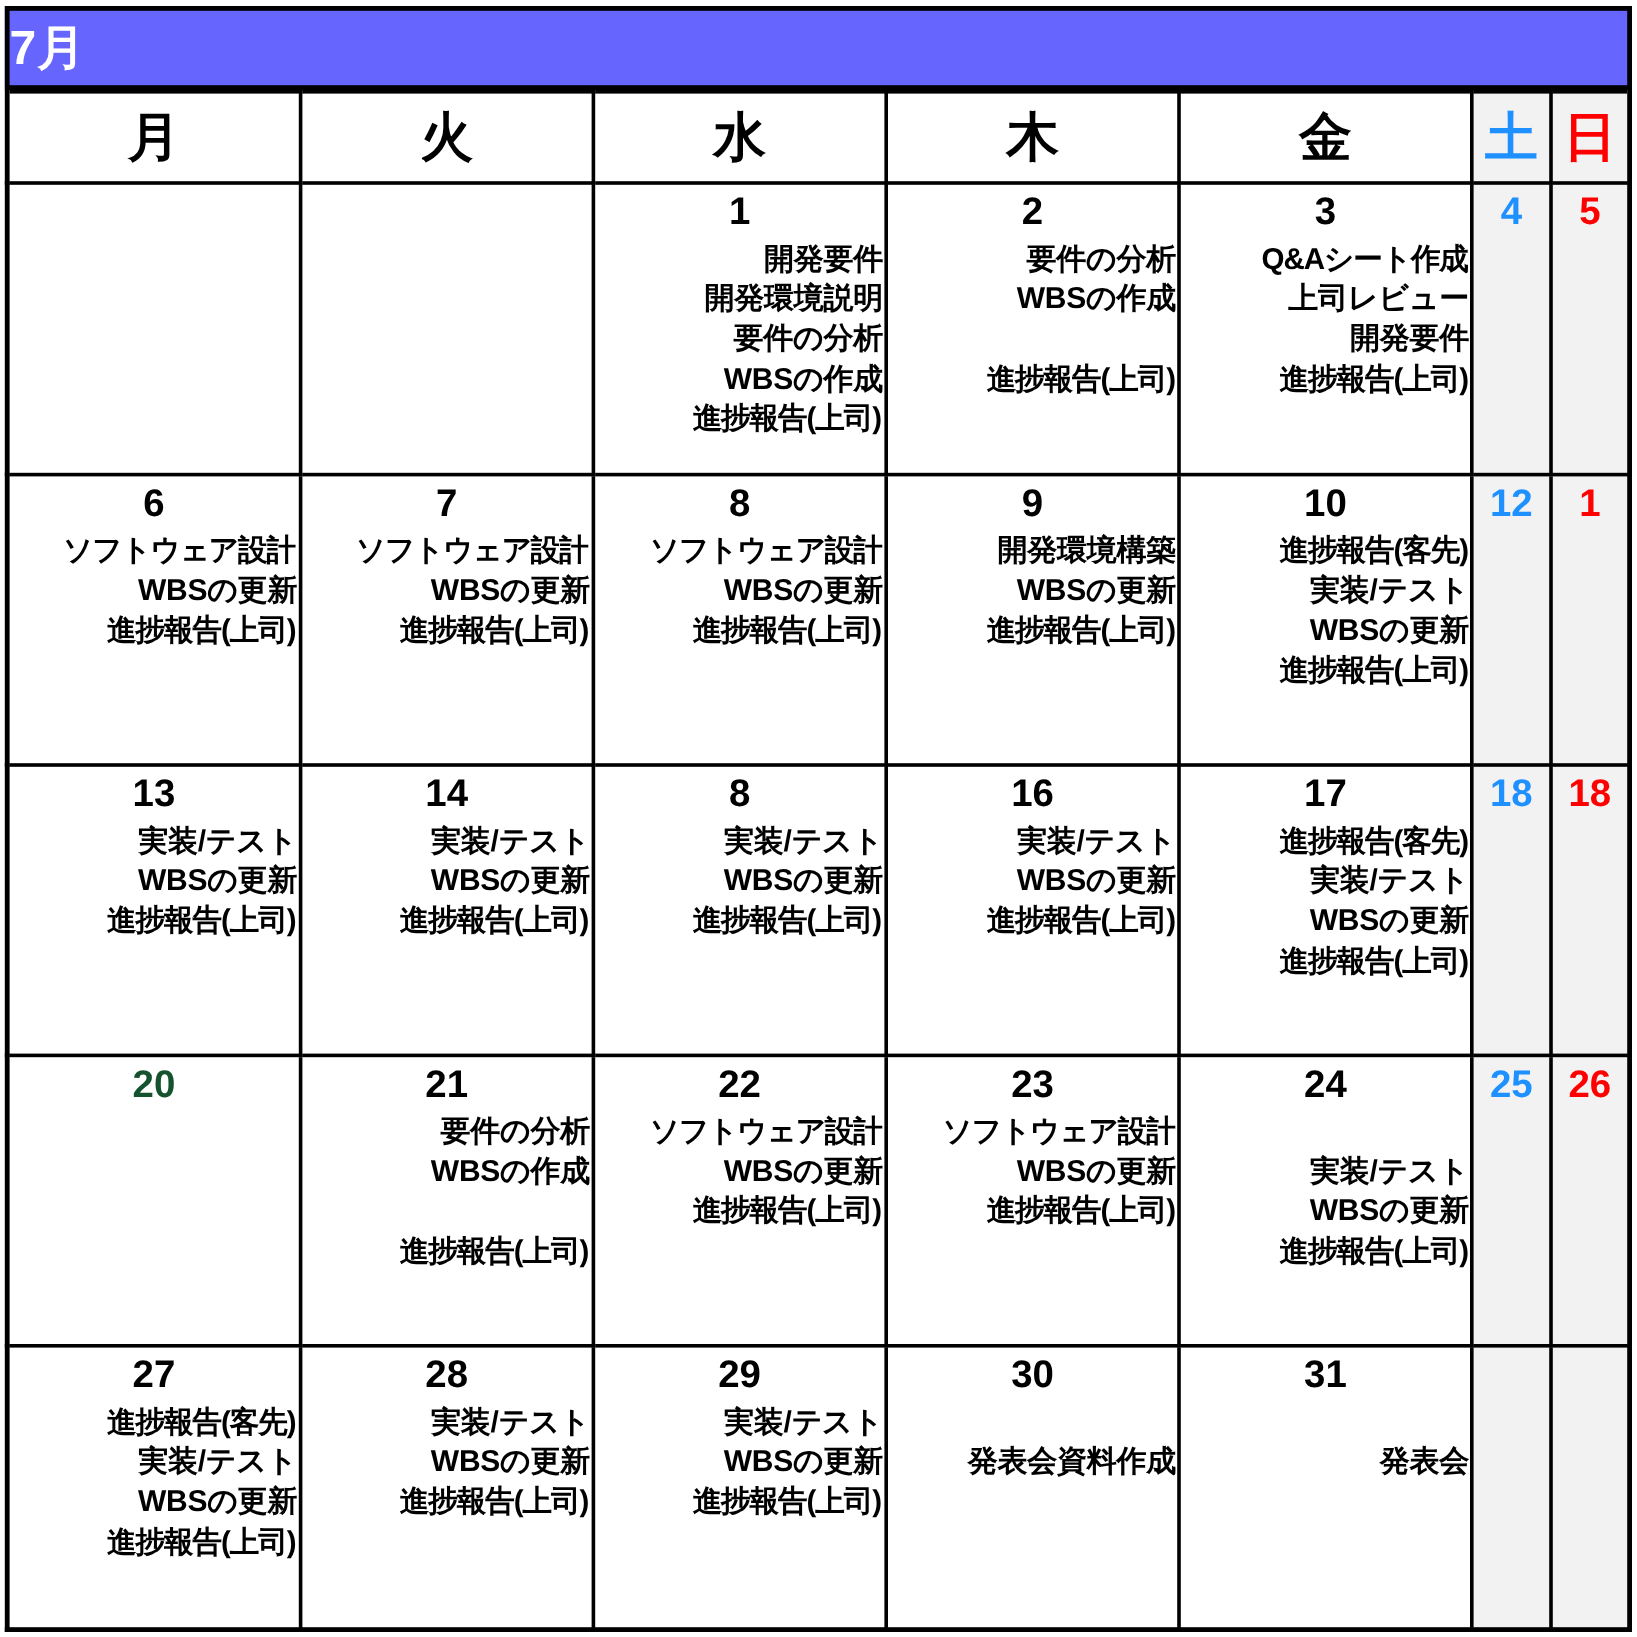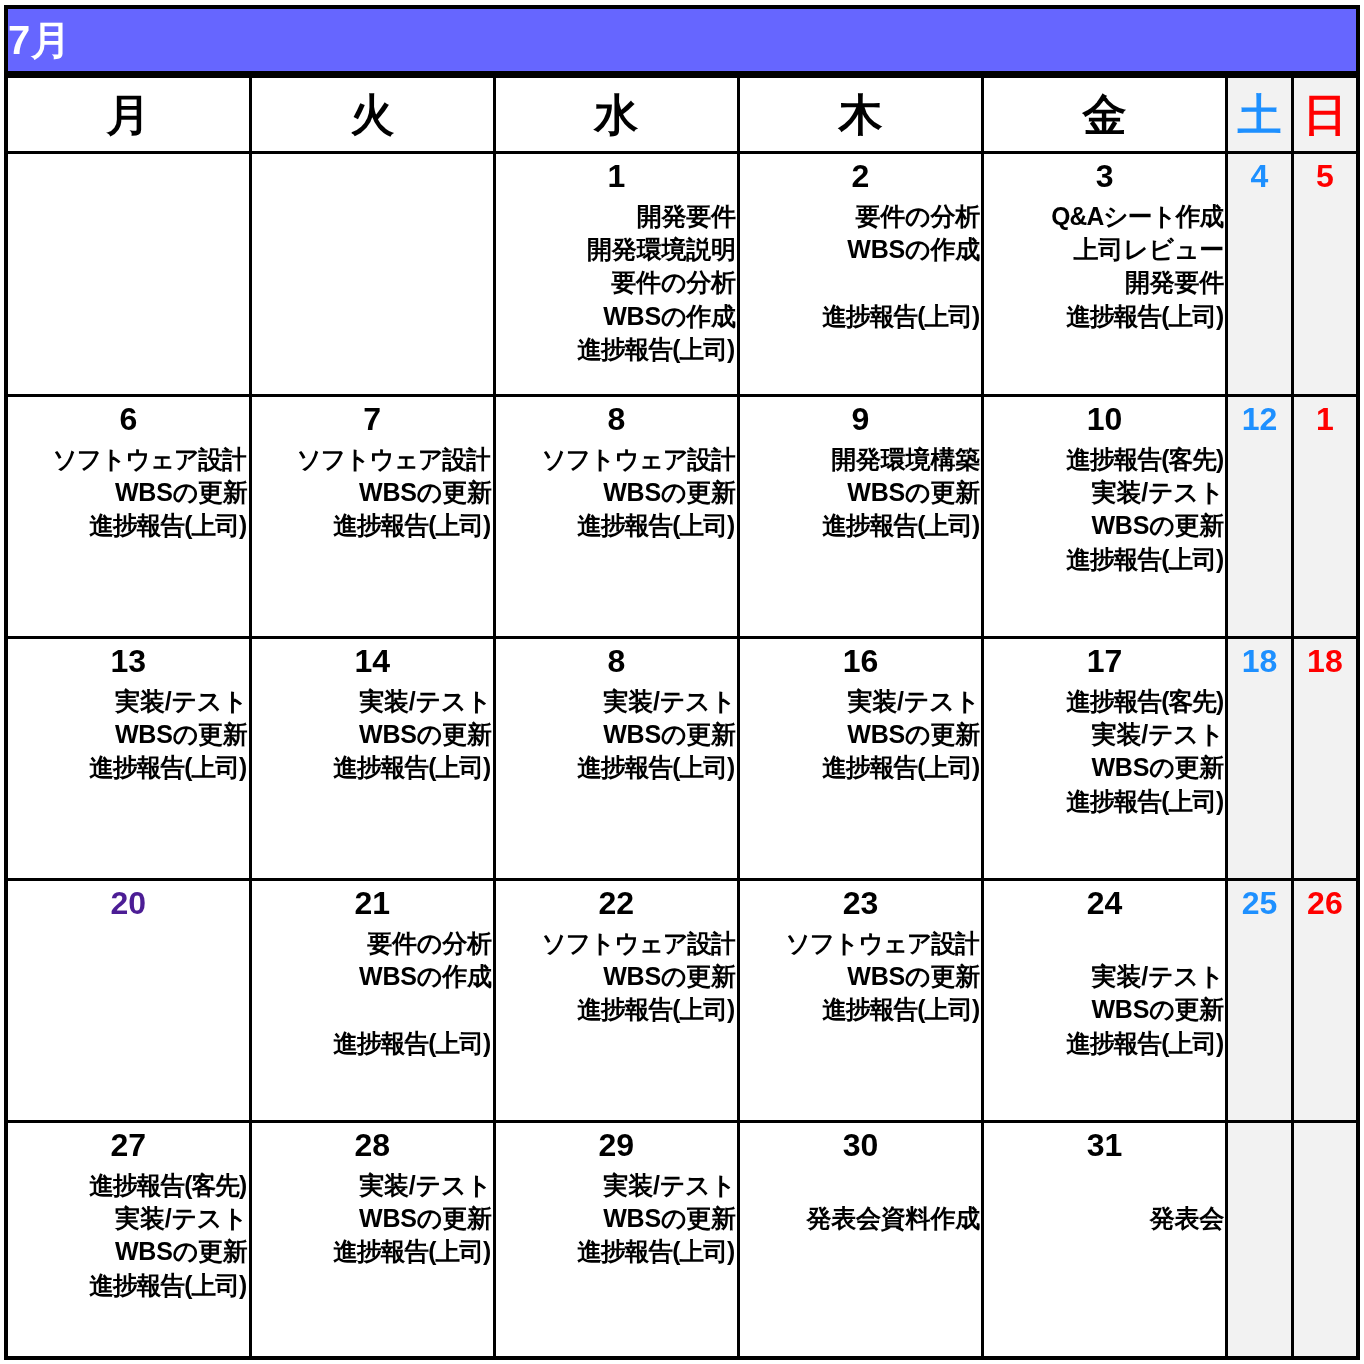--- a/index.html
+++ b/index.html
@@ -98,21 +98,21 @@
   }
   .day-number {
     font-size: 32px;
     font-weight: bold;
     line-height: 1.18;
     color: #000000;
     white-space: nowrap;
   }
   .day-number.num-sat { color: #1e90ff; }
   .day-number.num-sun { color: #ff0000; }
-  .day-number.num-holiday { color: #4c1d95; }
+  .day-number.num-holiday { color: #14532d; }
 
   .events {
     width: 100%;
     margin-top: 4px;
     display: flex;
     flex-direction: column;
     align-items: flex-end;
   }
   .event-line {
     font-size: 25px;

